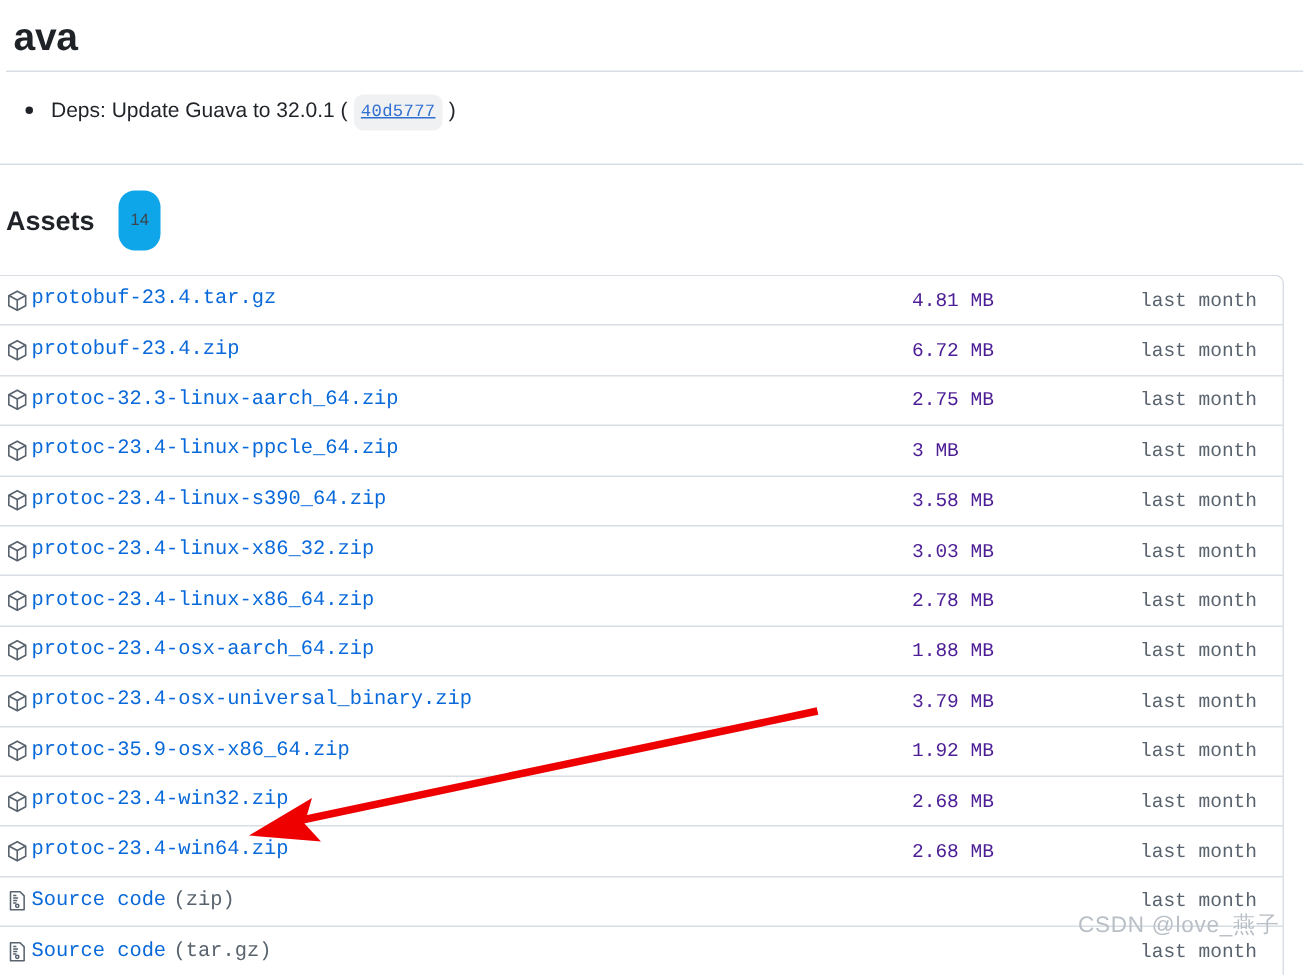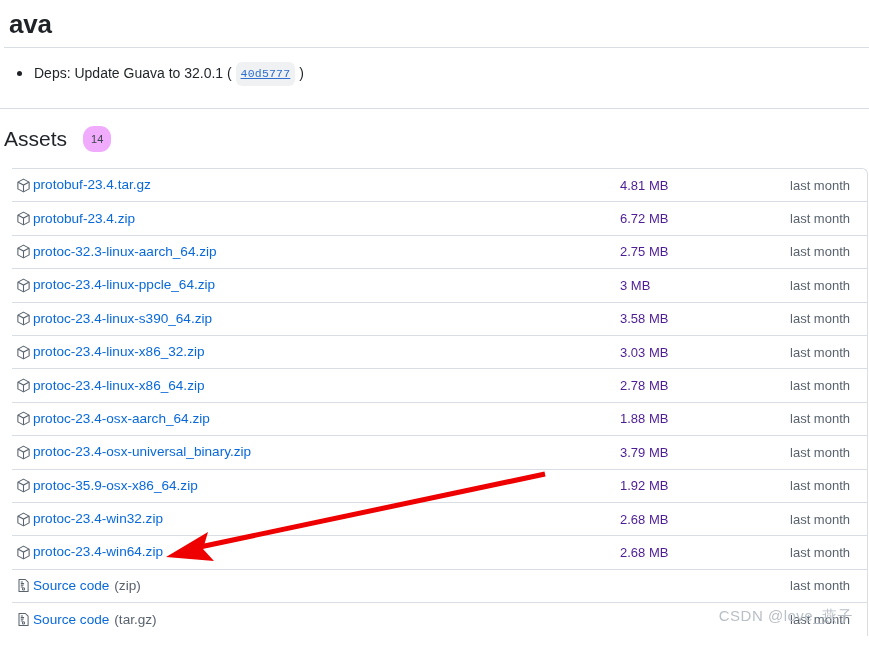--- a/index.html
+++ b/index.html
@@ -76,48 +76,49 @@
   }
 
   
   .assets-head {
     display: flex;
     align-items: center;
     padding: 17px 0 0 4px;
     gap: 16px;
   }
   .assets-title {
-    font-size: 21px;
-    font-weight: 400;
+    font-size: 18px;
+    font-weight: 700;
     color: #1f2328;
     line-height: 26px;
   }
   .assets-count {
-    background: #f0abfc;
+    background: #0ea5e9;
     color: #3d444d;
     border-radius: 11px;
     font-size: 11px;
     line-height: 18px;
-    padding: 4px 8px;
+    padding: 11px 8px;
     min-width: 10px;
     text-align: left;
     font-weight: 500;
   }
 
   
   .assets-box {
     margin-top: 16px;
-    margin-left: 12px;
+    margin-left: 0px;
     width: 856px;
     border: 1px solid #d8dee4;
     border-left: none;
     border-bottom: none;
     border-top-right-radius: 6px;
     box-sizing: border-box;
     background: #ffffff;
+    font-family: Liberation Mono, monospace;
   }
   .asset-row {
     display: flex;
     align-items: center;
     height: 33.4px;
     border-bottom: 1px solid #d8dee4;
     box-sizing: border-box;
     padding-left: 3px;
   }
   .asset-row:last-child {

